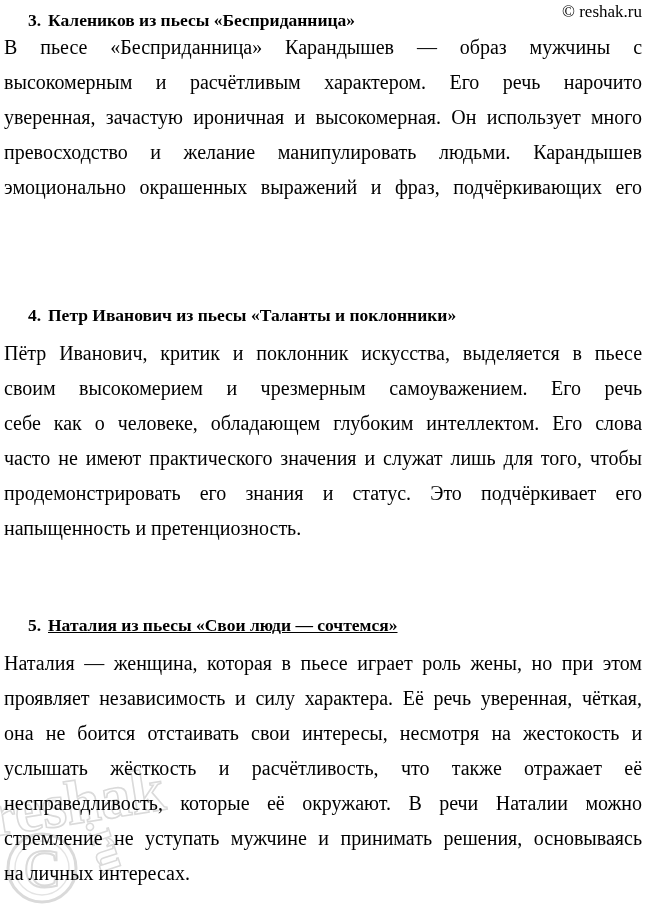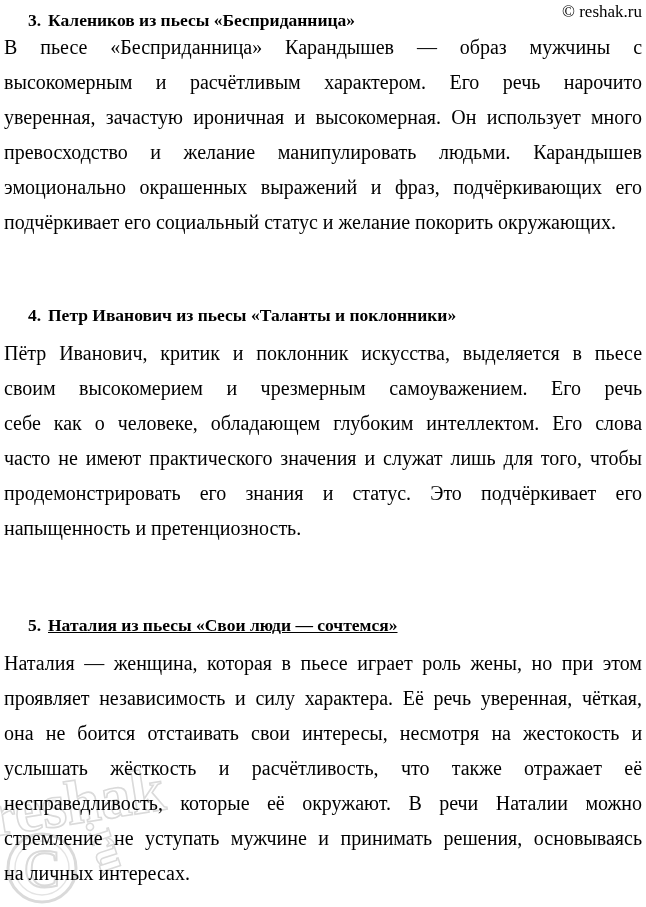--- a/index.html
+++ b/index.html
@@ -126,21 +126,20 @@
     </h2>
   </div>
 
   <div class="blk" style="top:30px;">
     <p class="para">
       <span class="line" style="white-space: normal;"><span class="w">В</span> <span class="w">пьесе</span> <span class="w">«Бесприданница»</span> <span class="w">Карандышев</span> <span class="w">—</span> <span class="w">образ</span> <span class="w">мужчины</span> <span class="w">с</span></span>
       <span class="line" style="white-space: normal;"><span class="w">высокомерным</span> <span class="w">и</span> <span class="w">расчётливым</span> <span class="w">характером.</span> <span class="w">Его</span> <span class="w">речь</span> <span class="w">нарочито</span></span>
       <span class="line" style="white-space: normal;"><span class="w">уверенная,</span> <span class="w">зачастую</span> <span class="w">ироничная</span> <span class="w">и</span> <span class="w">высокомерная.</span> <span class="w">Он</span> <span class="w">использует</span> <span class="w">много</span></span>
       <span class="line" style="white-space: normal;"><span class="w">превосходство</span> <span class="w">и</span> <span class="w">желание</span> <span class="w">манипулировать</span> <span class="w">людьми.</span> <span class="w">Карандышев</span></span>
       <span class="line" style="white-space: normal;"><span class="w">эмоционально</span> <span class="w">окрашенных</span> <span class="w">выражений</span> <span class="w">и</span> <span class="w">фраз,</span> <span class="w">подчёркивающих</span> <span class="w">его</span></span>
-      <span class="line last" style="white-space: normal;"><span class="w">подчёркивает</span> <span class="w">его</span> <span class="w">социальный</span> <span class="w">статус</span> <span class="w">и</span> <span class="w">желание</span> <span class="w">покорить</span> <span class="w">окружающих.</span></span>
     </p>
   </div>
 
   <div class="blk" style="top:303px;">
     <h2 class="section-heading">
       <span class="num">4.</span><span>Петр Иванович из пьесы «Таланты и поклонники»</span>
     </h2>
   </div>
 
   <div class="blk" style="top:336px;">

